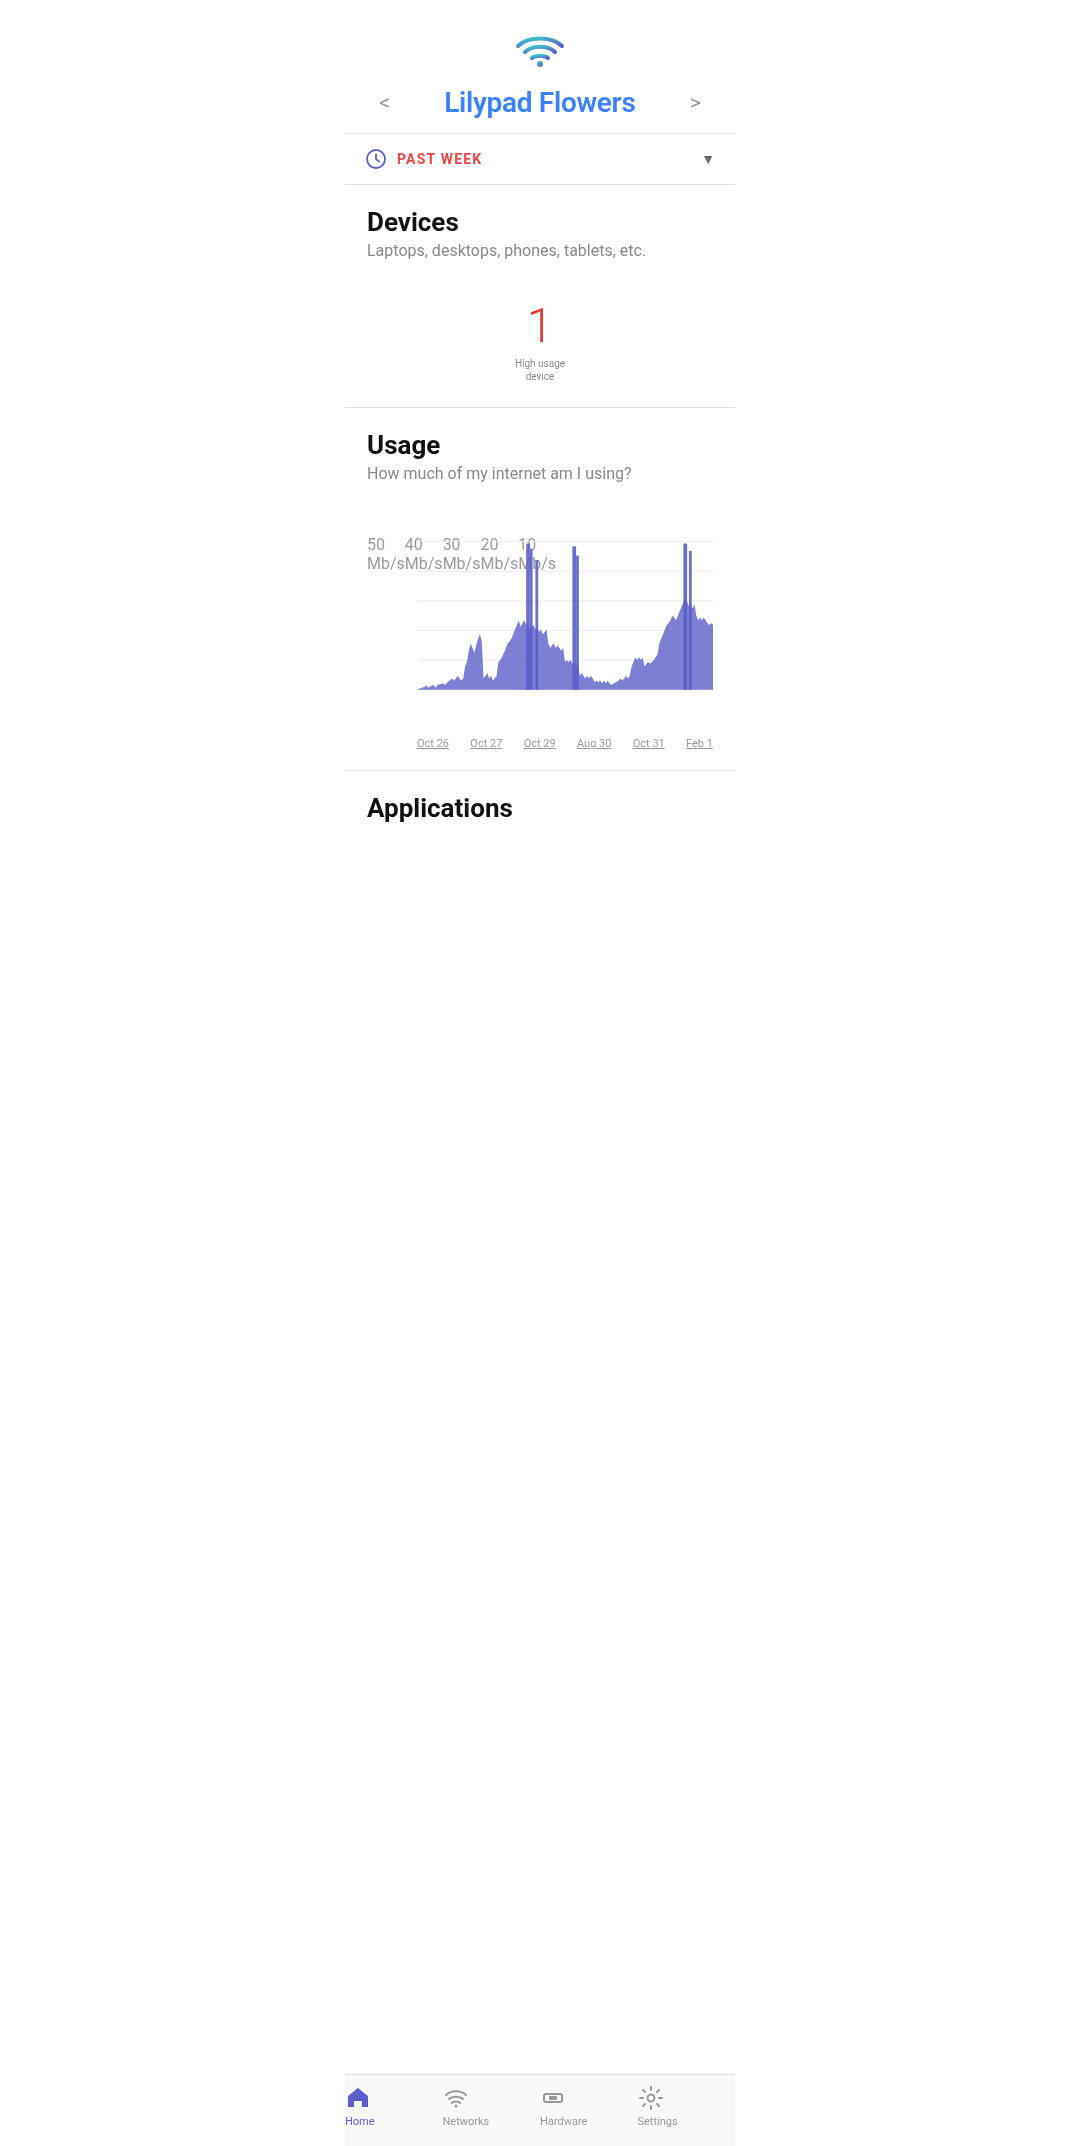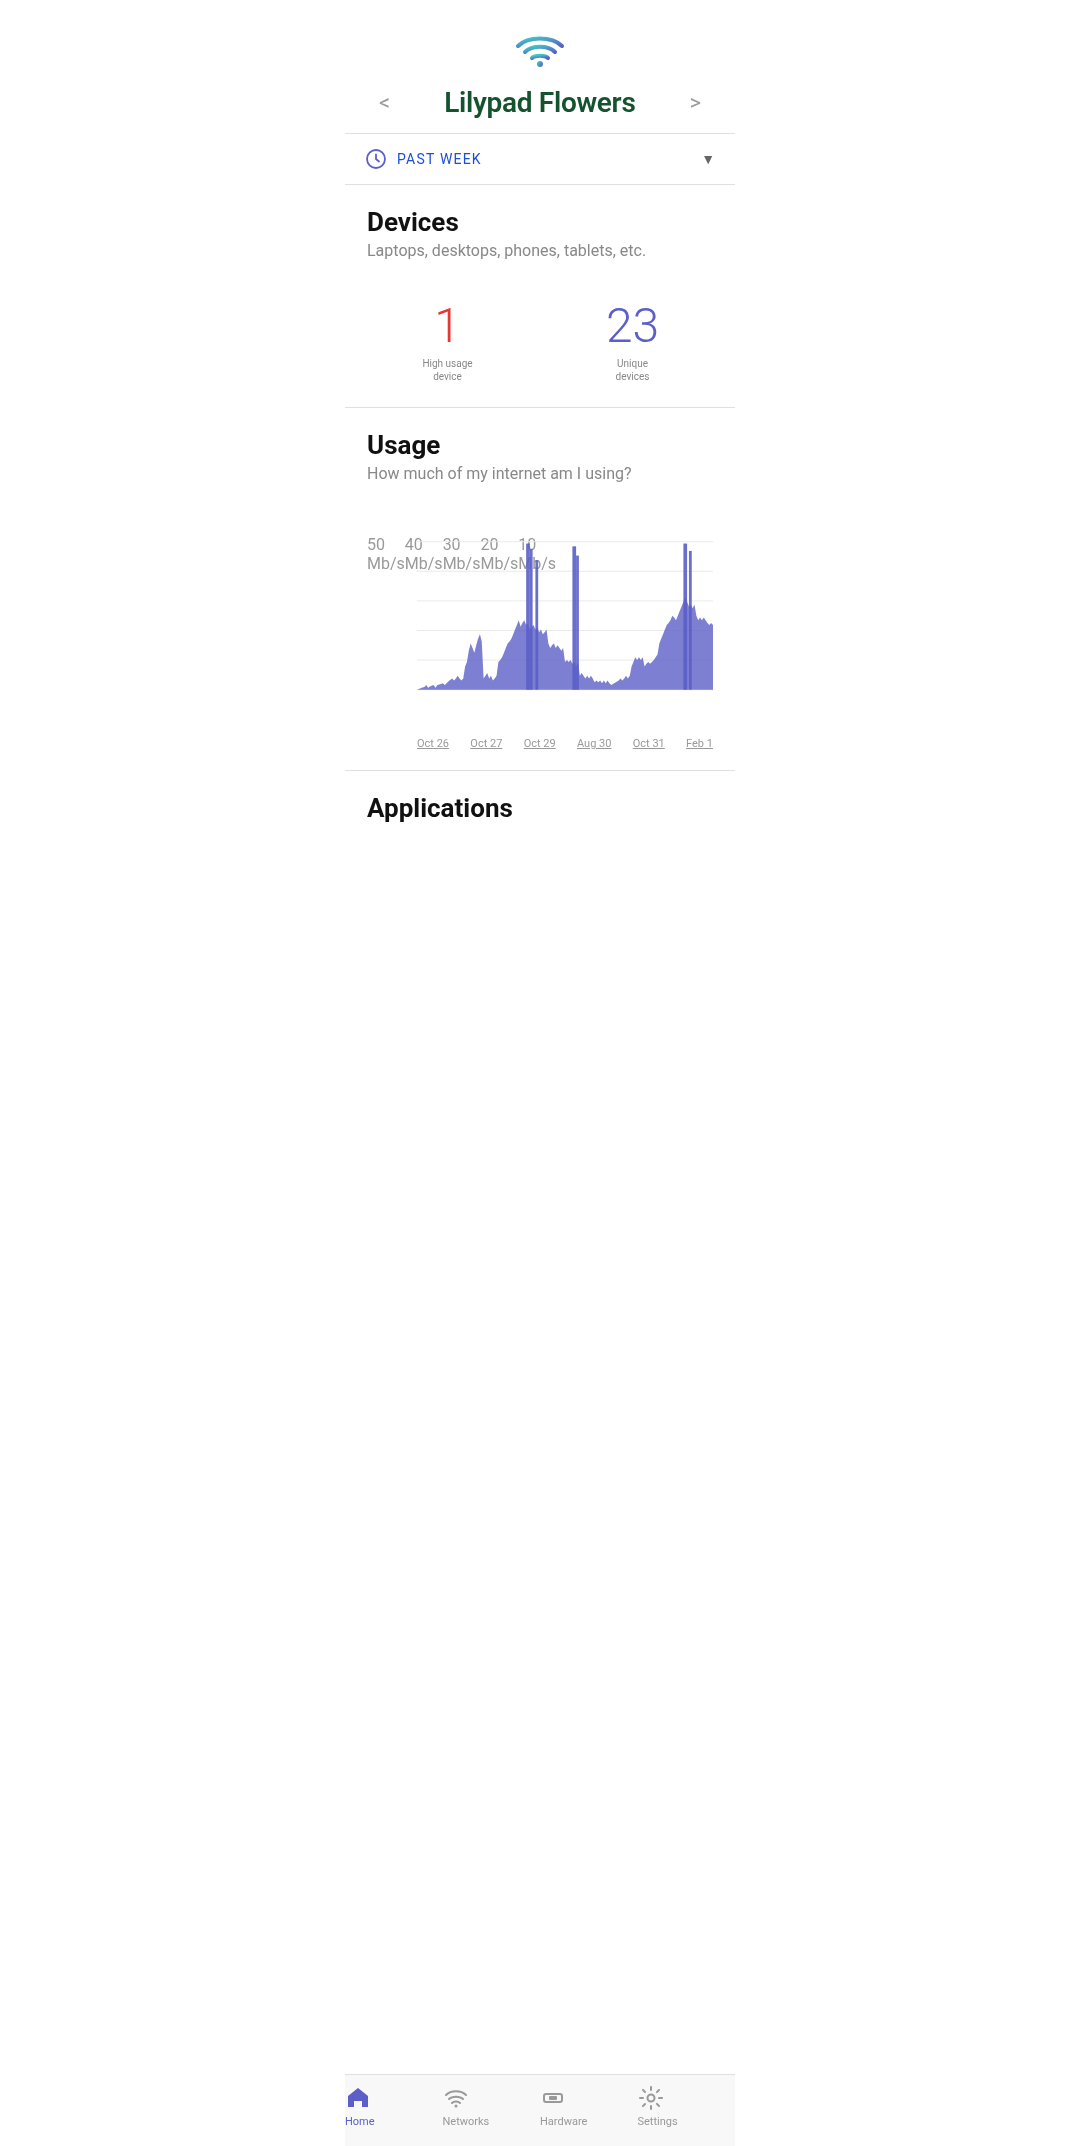--- a/index.html
+++ b/index.html
@@ -32,21 +32,21 @@
     }
     .nav-arrow {
       font-size: 22px;
       color: #999;
       cursor: pointer;
       padding: 4px 10px;
     }
     .nav-title {
       font-size: 28px;
       font-weight: 600;
-      color: #14532d;
+      color: #3b82f6;
       letter-spacing: -0.3px;
     }
     .divider {
       height: 1px;
       background: #e0e0e0;
       margin: 0 0;
     }
 
     
     .period-selector {
@@ -56,22 +56,22 @@
       padding: 14px 20px;
       cursor: pointer;
     }
     .period-left {
       display: flex;
       align-items: center;
       gap: 10px;
     }
     .period-label {
       font-size: 14px;
-      font-weight: 400;
-      color: #1d4ed8;
+      font-weight: 700;
+      color: #ef4444;
       letter-spacing: 1.2px;
       text-transform: uppercase;
     }
     .clock-icon {
       width: 22px;
       height: 22px;
     }
     .chevron-down {
       color: #666;
       font-size: 14px;
@@ -221,24 +221,20 @@
 
 <div class="section">
   <div class="section-title">Devices</div>
   <div class="section-subtitle">Laptops, desktops, phones, tablets, etc.</div>
 </div>
 
 <div class="stats-row">
   <div class="stat-item">
     <div class="stat-number red">1</div>
     <div class="stat-label">High usage<br>device</div>
-  </div>
-  <div class="stat-item">
-    <div class="stat-number purple">23</div>
-    <div class="stat-label">Unique<br>devices</div>
   </div>
 </div>
 
 <div class="divider"></div>
 
 <div class="section">
   <div class="section-title">Usage</div>
   <div class="section-subtitle">How much of my internet am I using?</div>
 </div>
 

